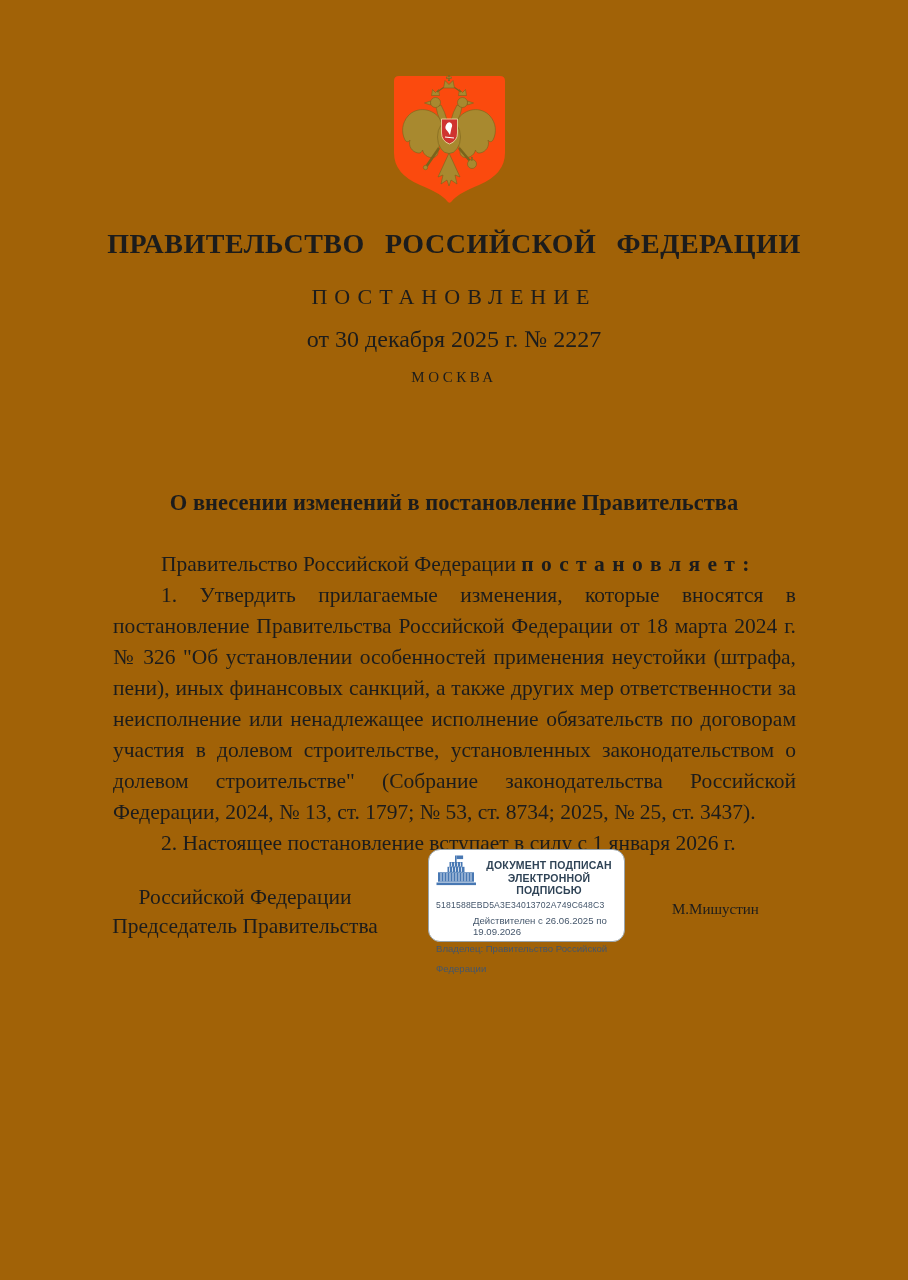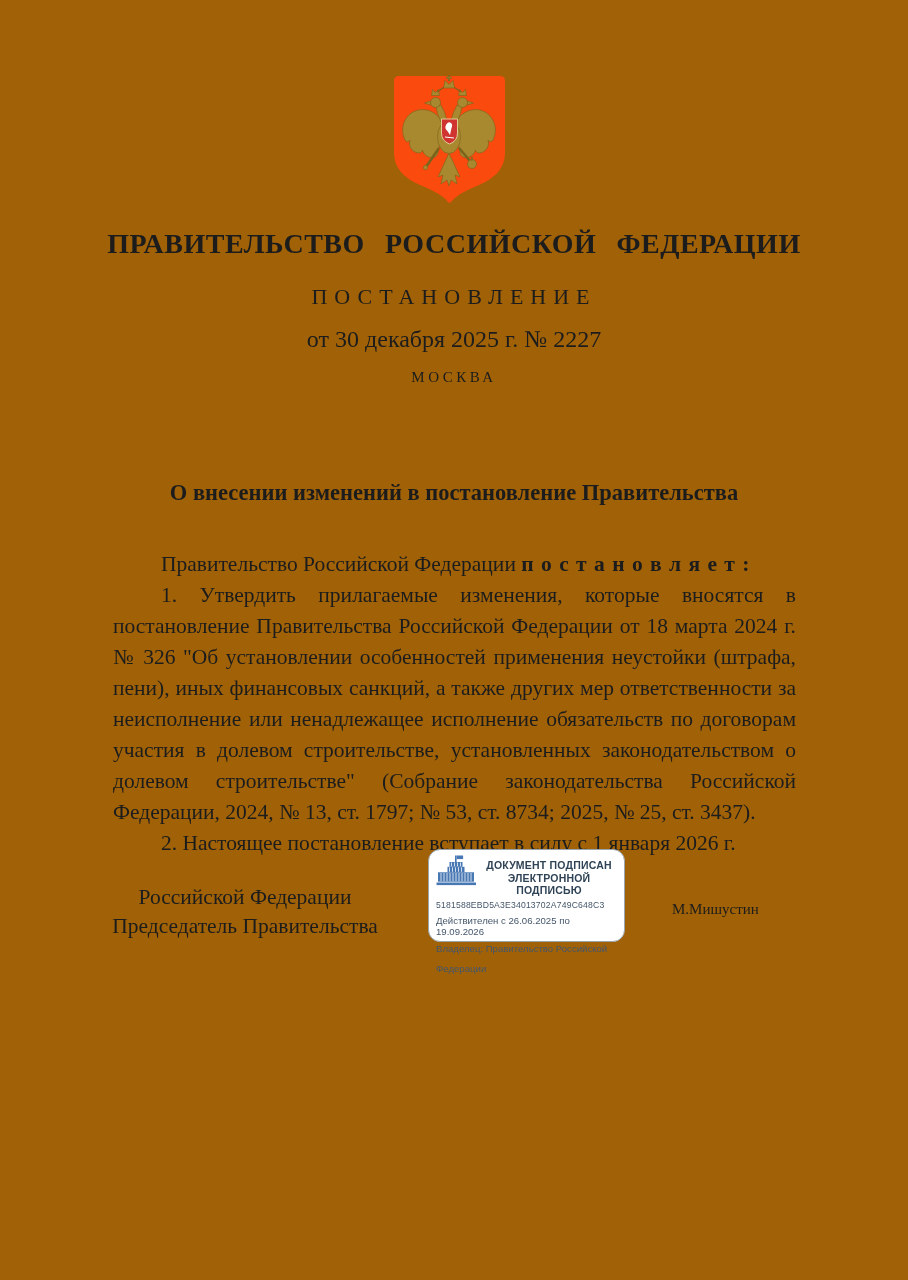--- a/index.html
+++ b/index.html
@@ -11,21 +11,21 @@
     color:#1c1c1c;
     margin:0 auto;
     overflow:hidden;
   }
   .centered{position:absolute;left:0;width:100%;text-align:center;}
   .emblem{position:absolute;left:389px;top:74px;}
   .org{top:228px;font-size:28px;font-weight:bold;letter-spacing:0.5px;word-spacing:0.45em;}
   .doctype{top:284px;font-size:22px;letter-spacing:7px;}
   .dateline{top:326px;font-size:24px;}
   .city{top:369px;font-size:15px;letter-spacing:3.5px;}
-  .title{top:476px;font-size:22.5px;font-weight:bold;line-height:33px;}
+  .title{top:486px;font-size:22.5px;font-weight:bold;line-height:33px;}
   .title span{display:block;}
   .body-text{
     position:absolute;left:113px;top:549px;width:683px;
     font-size:21.5px;line-height:31px;text-align:justify;
   }
   .body-text p{margin:0;text-indent:48px;}
   .decree{font-weight:bold;letter-spacing:1px;}
   .signer{
     position:absolute;left:112px;top:883px;width:266px;
     font-size:21.5px;line-height:29px;text-align:center;
@@ -42,21 +42,21 @@
     background:#ffffff;
   }
   .stamp-head{display:flex;align-items:flex-start;gap:5px;}
   .stamp-title{
     flex:1;text-align:center;margin-top:4px;
     font-size:10.5px;font-weight:bold;line-height:12.5px;
     color:#2f4356;letter-spacing:0.2px;
   }
   .stamp-title span{display:block;}
   .stamp-cert{font-size:8.6px;margin-top:3px;letter-spacing:0.2px;white-space:nowrap;}
-  .stamp-validity{font-size:9.6px;margin-top:5px;}
+  .stamp-validity{font-size:9.6px;margin-top:5px;margin-left:37px;}
   .stamp-owner{font-size:9.6px;margin-top:2px;width:172px;line-height:20px;}
 </style>
 </head>
 <body>
 
 <div class="page">
 
   <svg class="emblem" width="121" height="132" viewBox="0 0 121 132" aria-hidden="true">
     <path d="M10,2 H111 Q116,2 116,7 V79 Q116,100 90,111 Q68,120 63,127 Q60.5,130.5 58,127 Q53,120 31,111 Q5,100 5,79 V7 Q5,2 10,2 Z" fill="#fb4a0e"></path>
     <g fill="#a8892f" stroke="#7a631c" stroke-width="0.6">

